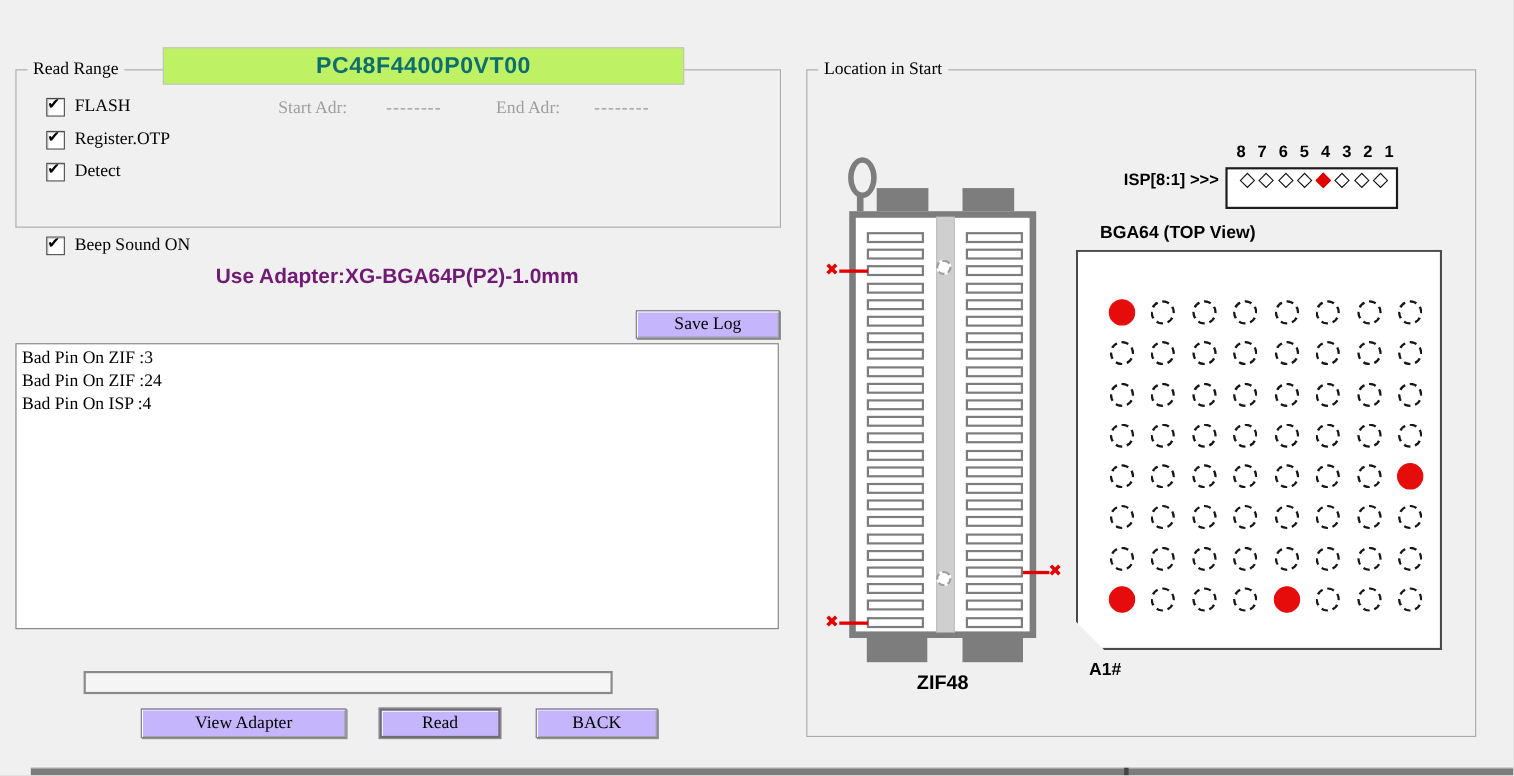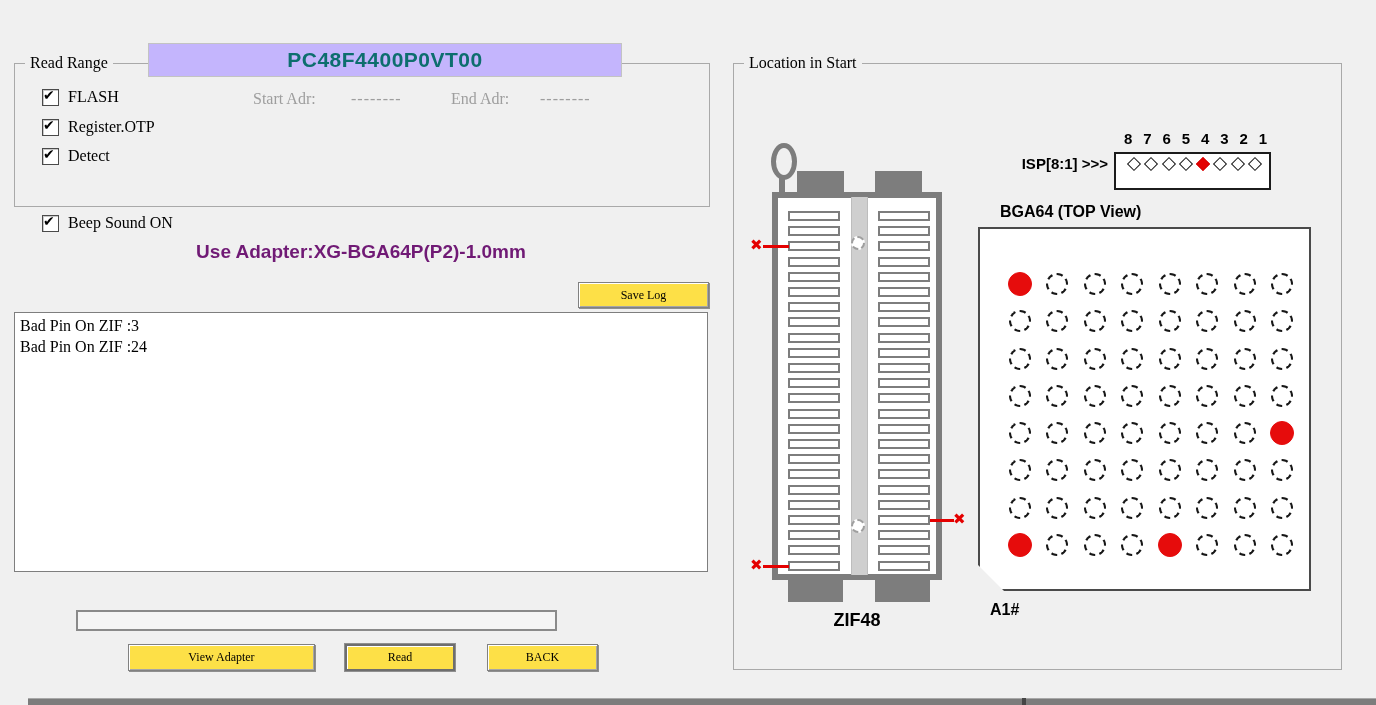--- a/index.html
+++ b/index.html
@@ -17,21 +17,21 @@
   .titlebar .t1{margin-left:10px;}
   .titlebar .t2{margin-left:30px;}
   
   .groupbox{border:1px solid #a9a9a9;background:transparent;}
   .groupbox .gb-label{
     position:absolute;top:-10px;left:10px;background:#f0f0f0;padding:0 5px;
     font-size:16px;color:#000;line-height:18px;
   }
   
   .chip-panel{
-    left:148px;top:43px;width:472px;height:32px;background:#c4b5fd;
+    left:148px;top:43px;width:472px;height:32px;background:#bef264;
     border:1px solid #c3c3c3;z-index:5;text-align:center;line-height:32px;
     font-family:"Liberation Sans",sans-serif;font-weight:bold;font-size:21px;
     letter-spacing:.5px;
   }
   
   .cb-row{height:18px;display:flex;align-items:center;}
   .cb{
     width:15px;height:15px;background:#fff;border:1px solid #4a4a4a;
     box-shadow:inset 1px 1px 0 #c9c9c9;position:relative;flex:0 0 auto;
   }
@@ -46,23 +46,23 @@
   .adapter-note{
     left:14px;top:241px;width:694px;text-align:center;
     font-family:"Liberation Sans",sans-serif;font-weight:bold;font-size:19px;
   }
   .error-bar{
     left:14px;top:283px;width:486px;height:25px;background:#ffffff;
     border:1px solid #e0e0e0;text-align:center;line-height:25px;font-size:16px;
   }
   
   .btn{
-    background:#fde047;border:1px solid #818181;
+    background:#c4b5fd;border:1px solid #818181;
     box-shadow:1px 1px 0 #8f8f8f, inset 1px 1px 0 #ffffff, inset -1px -1px 0 #a6a6a6;
-    font-family:"Liberation Serif",serif;font-size:12px;color:#000;
+    font-family:"Liberation Serif",serif;font-size:16px;color:#000;
     display:flex;align-items:center;justify-content:center;cursor:default;
     box-sizing:border-box;
   }
   .btn.default{border:2px solid #6e6e6e;box-shadow:0 0 0 1px #8f8f8f, inset 1px 1px 0 #ffffff;}
   
   .log-area{
     left:14px;top:312px;width:694px;height:260px;background:#ffffff;
     border:1px solid #7e7e7e;box-sizing:border-box;padding:2px 5px;
     font-size:16px;line-height:21px;overflow:hidden;
   }
@@ -164,20 +164,21 @@
       </div>
     </div>
 
   <div class="abs adapter-note" id="adapterNote" style="color: #701a75;">Use Adapter:XG-BGA64P(P2)-1.0mm</div>
 
   <button class="abs btn" style="left:578px;top:282px;width:131px;height:26px;">Save Log</button>
 
   <div class="abs log-area" id="logArea">
       <div>Bad Pin On ZIF :3</div>
       <div>Bad Pin On ZIF :24</div>
+      <div>Bad Pin On ISP :4</div>
     </div>
 
   <div class="abs progress">
     <div class="fill" id="progFill" style="width: 0%;"></div>
   </div>
 
   <div id="btnRow">
       <button class="abs btn" style="left: 128px; top: 644px; width: 187px; height: 27px;">View Adapter</button>
       <button class="abs btn default" style="left: 345px; top: 644px; width: 110px; height: 27px;">Read</button>
       <button class="abs btn" style="left: 487px; top: 644px; width: 111px; height: 27px;">BACK</button>

